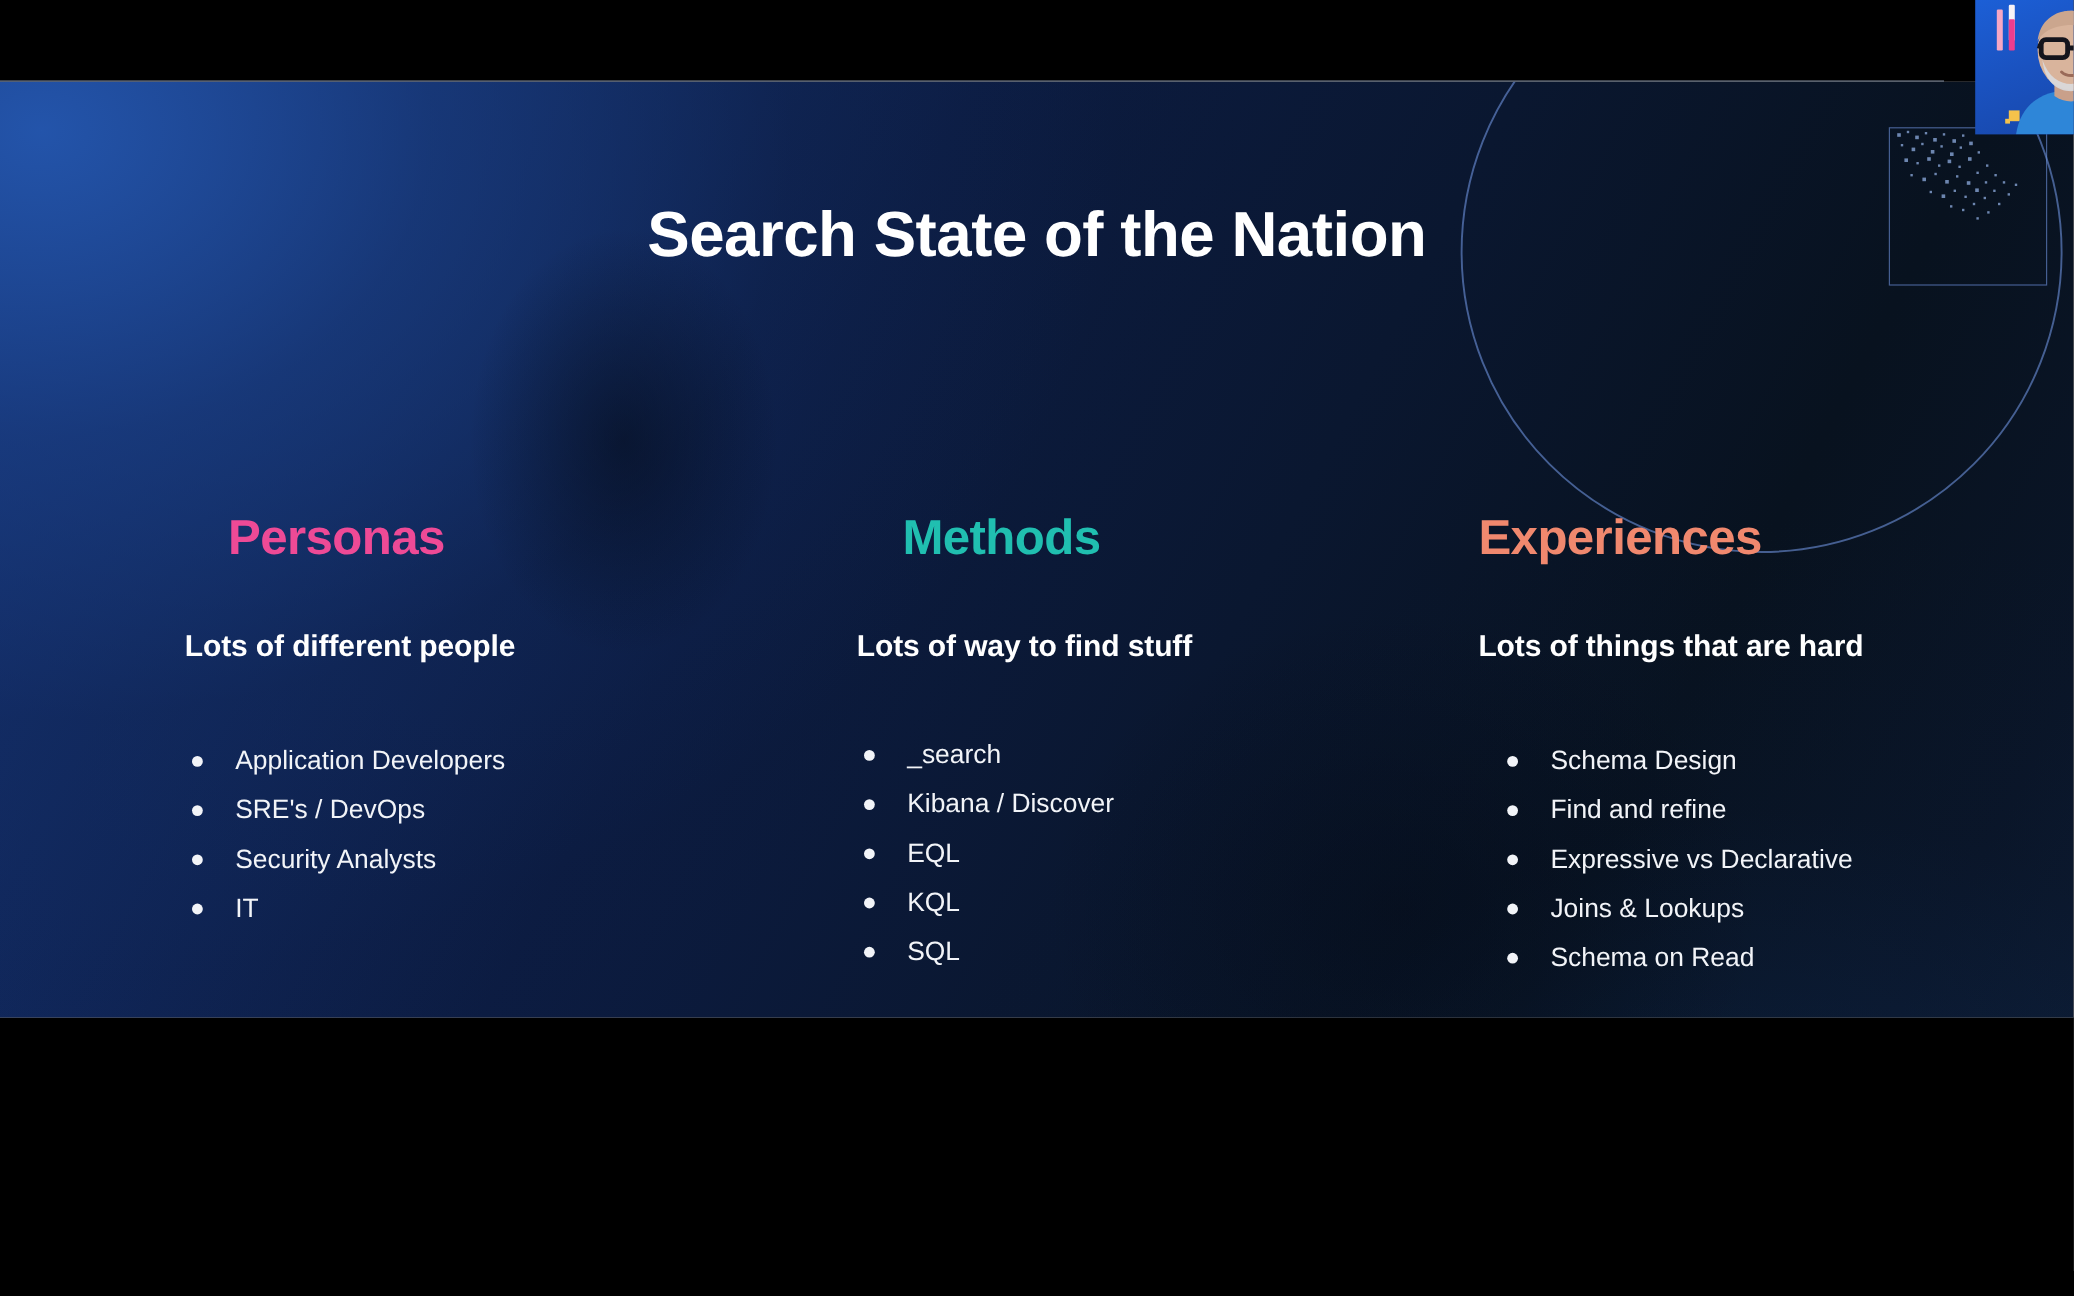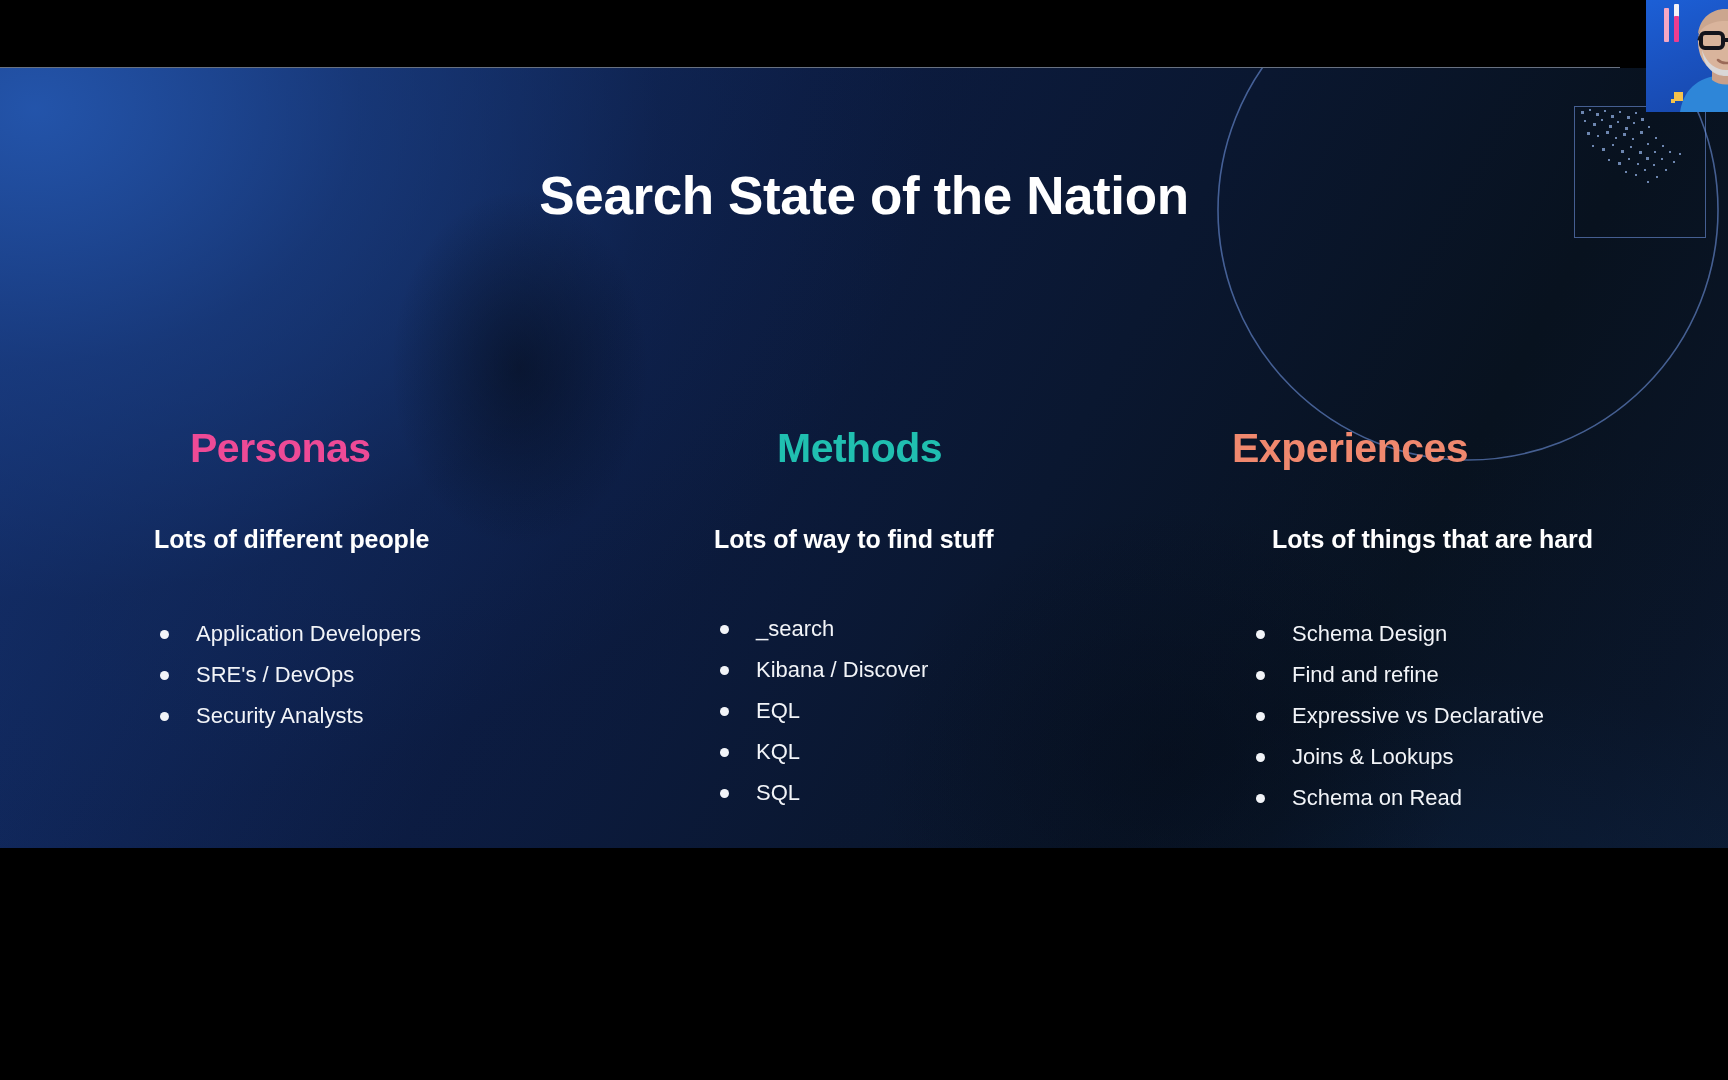--- a/index.html
+++ b/index.html
@@ -156,35 +156,35 @@
     position: absolute;
     top: 340px;
     font-size: 41px;
     font-weight: 700;
     letter-spacing: -0.5px;
     line-height: 1;
     white-space: nowrap;
     margin-top: 20px;
   }
   .col-0 .col-heading { left: 38px; }
-  .col-1 .col-heading { left: 65px; }
+  .col-1 .col-heading { left: 40px; }
   .col-2 .col-heading { left: 0px; }
 
   .col-sub {
     position: absolute;
     top: 457px;
     font-size: 25px;
     font-weight: 700;
     color: #FFFFFF;
     letter-spacing: -0.1px;
     white-space: nowrap;
   }
   .col-0 .col-sub { left: 2px; }
   .col-1 .col-sub { left: 2px; }
-  .col-2 .col-sub { left: 0px; margin-left: 40px; }
+  .col-2 .col-sub { left: 0px; }
 
   .bullets {
     position: absolute;
     list-style: none;
     margin: 0;
     padding: 0;
     font-size: 22px;
     font-weight: 400;
     color: #F2F4F8;
     line-height: 41px;
@@ -346,20 +346,21 @@
 
     <div class="columns">
 
       <div class="col col-0">
         <div class="col-heading" style="color:#EE4A96">Personas</div>
         <div class="col-sub">Lots of different people</div>
         <ul class="bullets">
           <li><span class="dot"></span><span>Application Developers</span></li>
           <li><span class="dot"></span><span>SRE's / DevOps</span></li>
           <li><span class="dot"></span><span>Security Analysts</span></li>
+          <li><span class="dot"></span><span>IT</span></li>
         </ul>
       </div>
 
       <div class="col col-1">
         <div class="col-heading" style="color:#20BFB0">Methods</div>
         <div class="col-sub">Lots of way to find stuff</div>
         <ul class="bullets">
           <li><span class="dot"></span><span>_search</span></li>
           <li><span class="dot"></span><span>Kibana / Discover</span></li>
           <li><span class="dot"></span><span>EQL</span></li>

